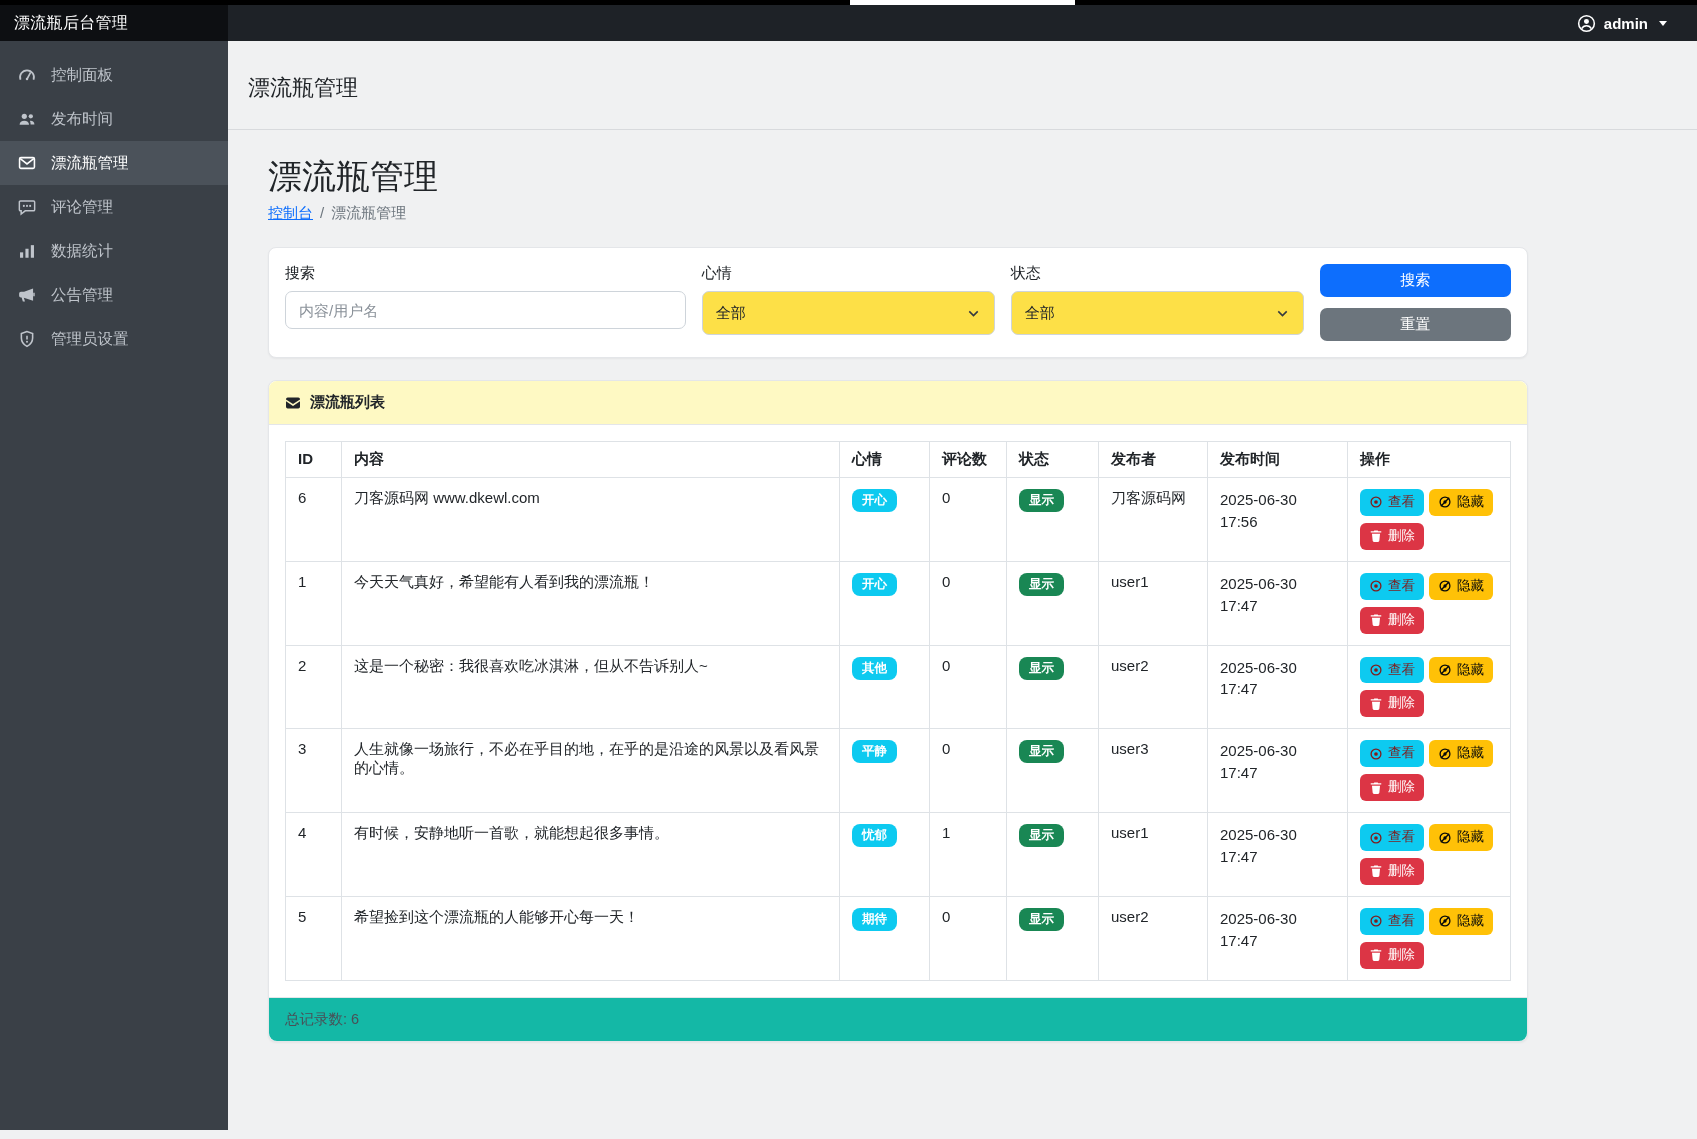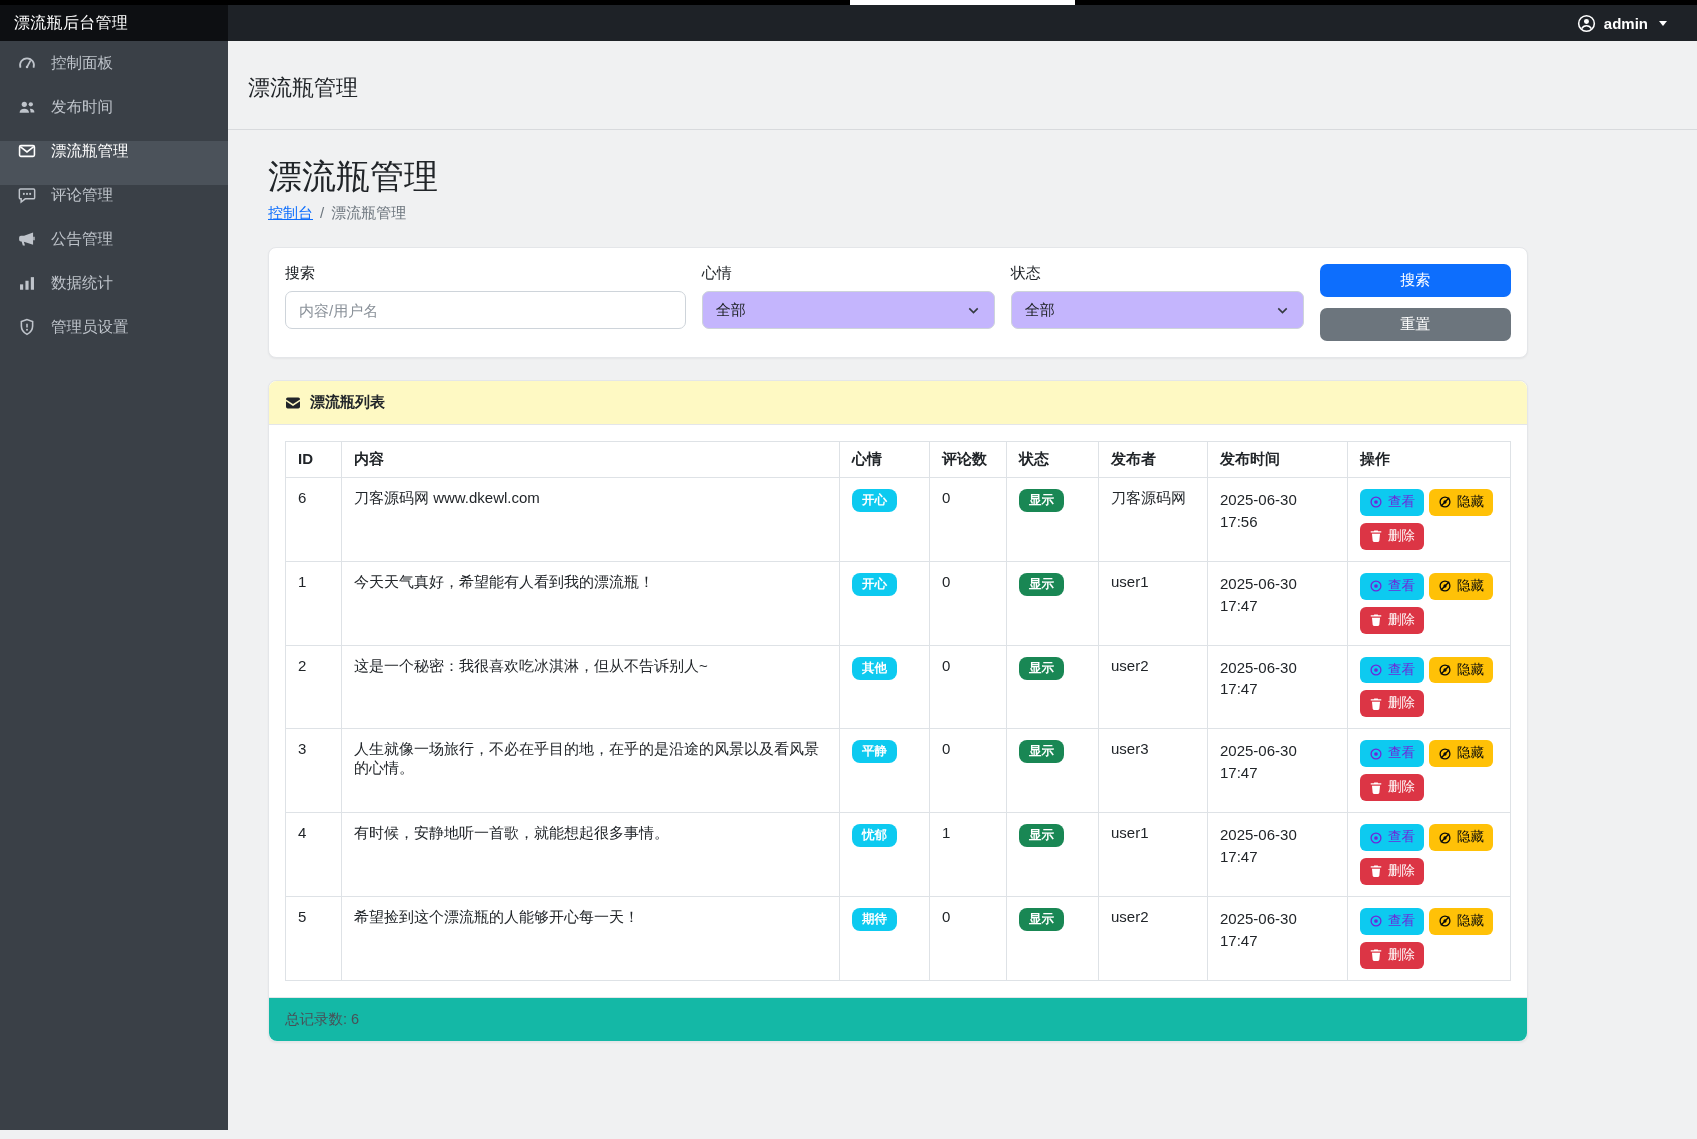--- a/index.html
+++ b/index.html
@@ -15,21 +15,21 @@
   .navbar{display:flex;height:36px;background:#1e2227}
   .brand{width:228px;background:#0d0f12;color:#fff;display:flex;align-items:center;padding:0 14px;font-size:16px;letter-spacing:.3px}
   .nav-right{flex:1;display:flex;align-items:center;justify-content:flex-end;gap:8px;padding-right:30px;color:#fff;cursor:pointer}
   .nav-right .uname{font-size:15px;font-weight:700}
   .caret{width:0;height:0;border-left:4.5px solid transparent;border-right:4.5px solid transparent;border-top:5px solid #fff;margin-left:3px}
 
   .layout{display:flex;height:1089px}
 
   
   .sidebar{width:228px;background:#3a4047;padding-top:12px;flex-shrink:0}
-  .nav-item{display:flex;gap:15px;height:44px;padding:0 17px;color:#bfc4cb;font-size:15.5px;cursor:pointer}
+  .nav-item{display:flex;align-items:center;gap:15px;height:44px;padding:0 17px;color:#bfc4cb;font-size:15.5px;cursor:pointer}
   .nav-item.active{background:#4b525a;color:#fff}
   .nav-icon{width:19px;height:19px;display:flex;align-items:center;justify-content:center;flex-shrink:0}
   .nav-icon svg{width:18px;height:18px}
 
   
   .main{flex:1;overflow:hidden}
   .content-header{padding:32px 20px 26px;border-bottom:1px solid #d8dadd}
   .content-header h2{font-size:22px;font-weight:500}
   .container{margin:0 40px;width:1260px}
   .page-title{font-size:34px;font-weight:500;margin-top:24px}
@@ -41,21 +41,21 @@
 
   
   .filter-card{margin-top:24px;padding:16px;display:flex;gap:16px}
   .f-col{display:flex;flex-direction:column}
   .f-col label{font-size:15px;margin-bottom:8px;color:#212529}
   .f-search{flex:402}
   .f-mood,.f-status{flex:294}
   .f-buttons{flex:192;display:flex;flex-direction:column;gap:11px}
   .form-control{height:38px;border:1px solid #ced4da;border-radius:7px;padding:4px 13px;font-size:15px;width:100%;font-family:inherit;color:#212529}
   .form-control::placeholder{color:#8a9199}
-  .select{height:38px;border:1px solid #ced4da;border-radius:7px;padding:0 13px;font-size:15px;background:#c4b5fd;display:flex;align-items:center;justify-content:space-between;cursor:pointer}
+  .select{height:44px;border:1px solid #ced4da;border-radius:7px;padding:0 13px;font-size:15px;background:#fde047;display:flex;align-items:center;justify-content:space-between;cursor:pointer}
   .select .chev{width:15px;height:15px;color:#343a40}
   .btn-block{height:33px;border:none;border-radius:7px;font-size:15px;color:#fff;cursor:pointer;font-family:inherit}
   .btn-primary{background:#0d6efd}
   .btn-secondary{background:#6c757d}
 
   
   .table-card{margin-top:22px}
   .card-header{padding:12px 16px;background:#fef9c3;border-bottom:1px solid #e4e6e9;border-radius:8px 8px 0 0;display:flex;align-items:center;gap:9px;font-size:15px;font-weight:700}
   .card-header svg{width:16px;height:16px}
   .card-body{padding:16px}
@@ -65,21 +65,21 @@
   td.cell-time{line-height:1.45}
 
   .badge{display:inline-block;padding:4px 10px;font-size:12.5px;border-radius:8px;color:#fff;font-weight:700;line-height:1.2}
   .badge-mood{background:#0dcaf0}
   .badge-status{background:#198754}
 
   .btn-row{display:flex;gap:5px}
   .btn-row + .btn-row{margin-top:7px}
   .btn{display:inline-flex;align-items:center;gap:5px;border:none;border-radius:6px;font-size:13.5px;padding:4px 9px;cursor:pointer;font-family:inherit;font-weight:400;line-height:1.4}
   .btn svg{width:14px;height:14px}
-  .btn-view{background:#0dcaf0;color:#6d28d9}
+  .btn-view{background:#0dcaf0;color:#7f1d1d}
   .btn-hide{background:#ffc107;color:#06080a}
   .btn-delete{background:#dc3545;color:#fff}
 
   .card-footer{padding:12px 16px;background:#14b8a6;border-top:1px solid #e4e6e9;border-radius:0 0 8px 8px;font-size:14.5px;color:#495057}
 </style>
 </head>
 <body>
 
 <svg width="0" height="0" style="position:absolute" aria-hidden="true">
   <defs>
@@ -216,32 +216,32 @@
     <span class="nav-icon">
             <svg width="18" height="18">
               <use href="#sym-chat-icon"></use>
             </svg>
           </span>
     <span class="nav-label">评论管理</span>
   </div>
         <div class="nav-item">
     <span class="nav-icon">
             <svg width="18" height="18">
+              <use href="#sym-bar-chart-icon"></use>
+            </svg>
+          </span>
+    <span class="nav-label">数据统计</span>
+  </div>
+        <div class="nav-item">
+    <span class="nav-icon">
+            <svg width="18" height="18">
               <use href="#sym-megaphone-icon"></use>
             </svg>
           </span>
     <span class="nav-label">公告管理</span>
-  </div>
-        <div class="nav-item">
-    <span class="nav-icon">
-            <svg width="18" height="18">
-              <use href="#sym-bar-chart-icon"></use>
-            </svg>
-          </span>
-    <span class="nav-label">数据统计</span>
   </div>
         <div class="nav-item">
     <span class="nav-icon">
             <svg width="18" height="18">
               <use href="#sym-shield-icon"></use>
             </svg>
           </span>
     <span class="nav-label">管理员设置</span>
   </div>
       </div>

